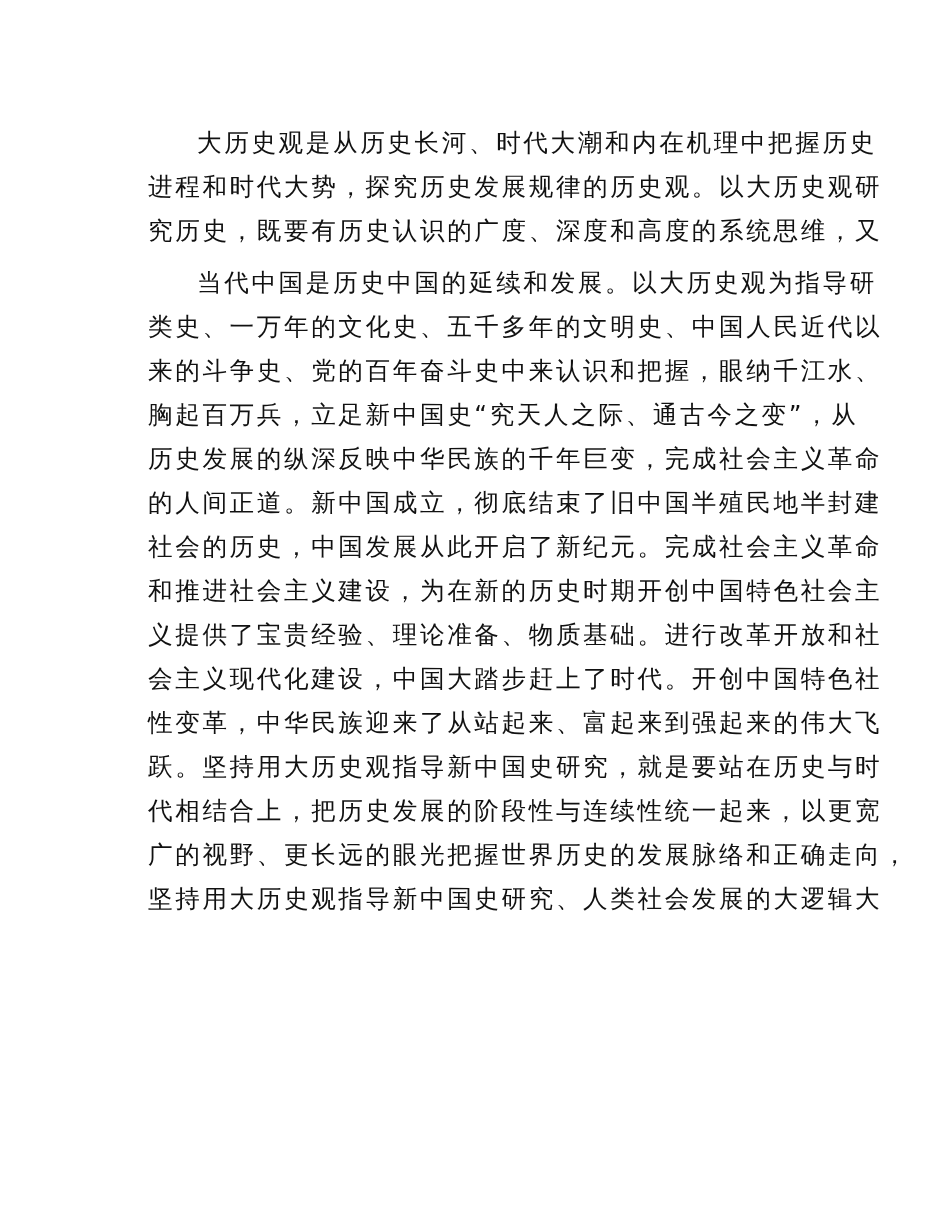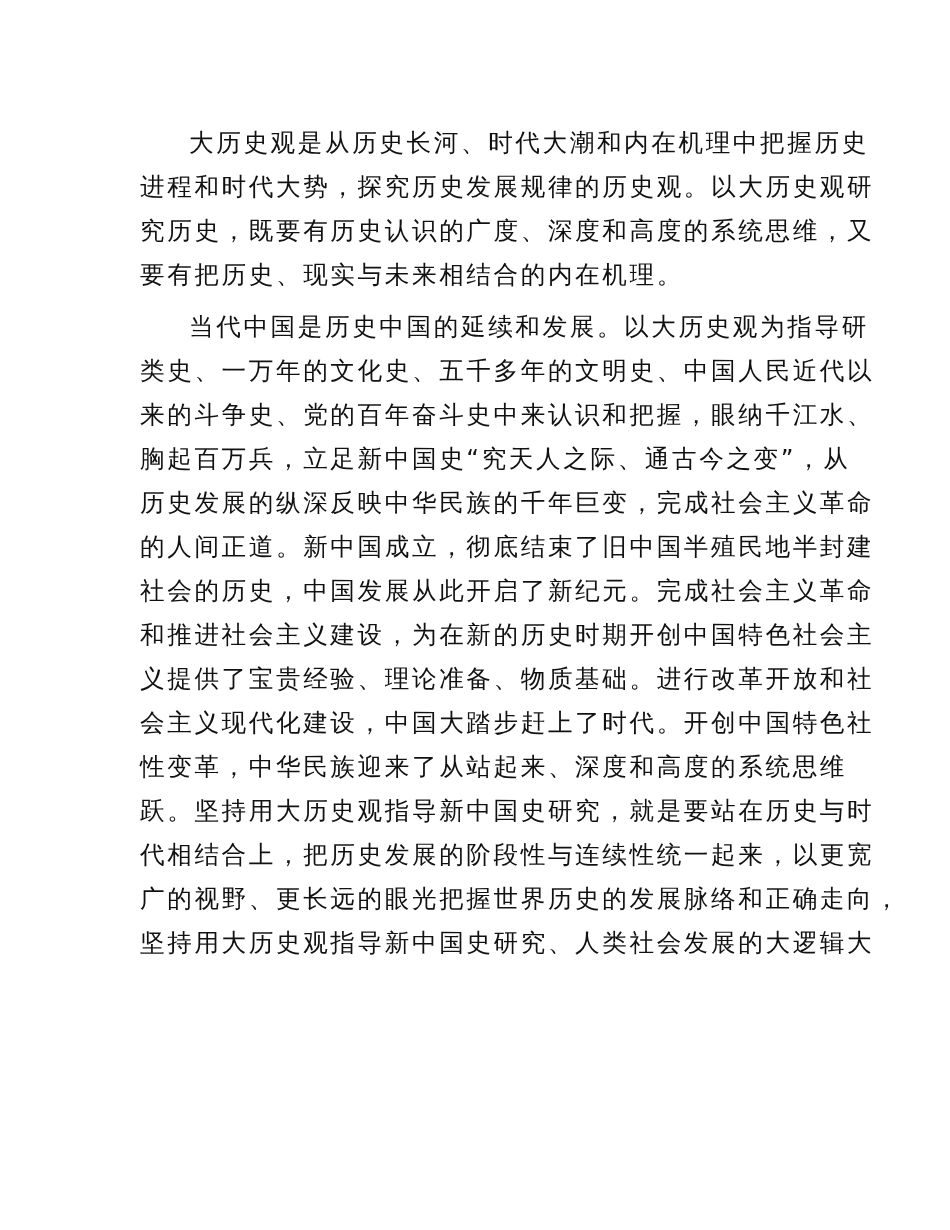--- a/index.html
+++ b/index.html
@@ -1,19 +1,19 @@
 <!DOCTYPE html>
 <html><head>
 <meta charset="utf-8">
 <style>
   html, body { margin: 0; padding: 0; background: #ffffff; }
   body { width: 950px; height: 1230px; position: relative; overflow: hidden; }
   .page {
     position: absolute;
-    left: 140px;
+    left: 148px;
     top: 121px;
     width: 680px;
     font-family: "DejaVu Sans", "Liberation Sans", sans-serif;
     font-size: 24.6px;
     color: #111111;
   }
   .para {
     margin: 0 0 8px 0;
     line-height: 44px;
     text-indent: 49px;
@@ -25,32 +25,31 @@
   .para { text-indent: 0; }
 </style>
 </head>
 <body>
 
 <div class="page">
   <p class="para">
     <span class="line">大历史观是从历史长河、时代大潮和内在机理中把握历史</span>
     <span class="line">进程和时代大势，探究历史发展规律的历史观。以大历史观研</span>
     <span class="line">究历史，既要有历史认识的广度、深度和高度的系统思维，又</span>
-    <span class="line">要有把历史、现实与未来相结合的内在机理。</span>
   </p>
   <p class="para">
     <span class="line">当代中国是历史中国的延续和发展。以大历史观为指导研</span>
     <span class="line">类史、一万年的文化史、五千多年的文明史、中国人民近代以</span>
     <span class="line">来的斗争史、党的百年奋斗史中来认识和把握，眼纳千江水、</span>
     <span class="line">胸起百万兵，立足新中国史“究天人之际、通古今之变”，从</span>
     <span class="line">历史发展的纵深反映中华民族的千年巨变，完成社会主义革命</span>
     <span class="line">的人间正道。新中国成立，彻底结束了旧中国半殖民地半封建</span>
     <span class="line">社会的历史，中国发展从此开启了新纪元。完成社会主义革命</span>
     <span class="line">和推进社会主义建设，为在新的历史时期开创中国特色社会主</span>
     <span class="line">义提供了宝贵经验、理论准备、物质基础。进行改革开放和社</span>
     <span class="line">会主义现代化建设，中国大踏步赶上了时代。开创中国特色社</span>
-    <span class="line">性变革，中华民族迎来了从站起来、深度和高度的系统思维</span>
+    <span class="line">性变革，中华民族迎来了从站起来、富起来到强起来的伟大飞</span>
     <span class="line">跃。坚持用大历史观指导新中国史研究，就是要站在历史与时</span>
     <span class="line">代相结合上，把历史发展的阶段性与连续性统一起来，以更宽</span>
     <span class="line">广的视野、更长远的眼光把握世界历史的发展脉络和正确走向，</span>
     <span class="line">坚持用大历史观指导新中国史研究、人类社会发展的大逻辑大</span>
   </p>
 </div>
 
 </body></html>

